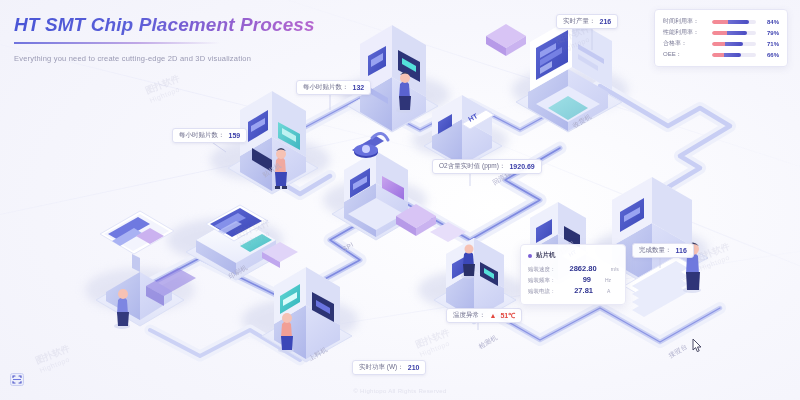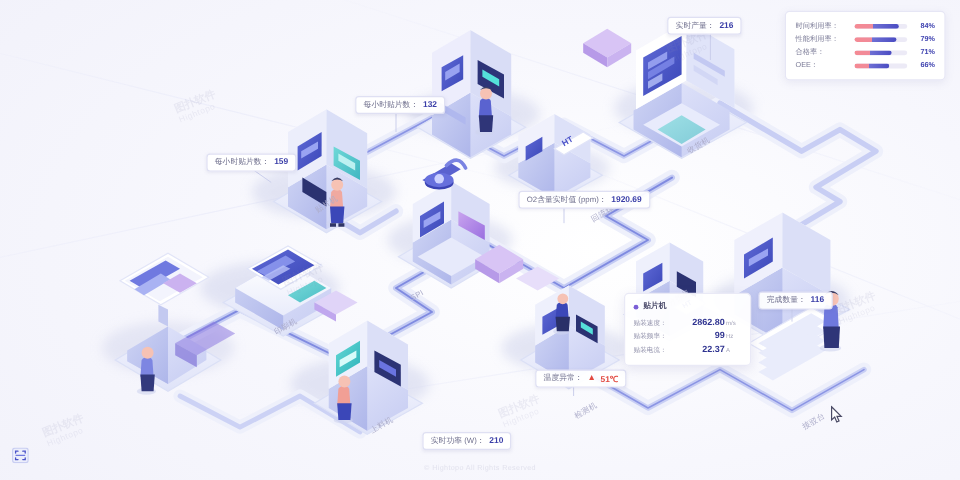--- a/index.html
+++ b/index.html
@@ -54,21 +54,21 @@
            background:linear-gradient(90deg,#f58a93 0%,#f08a9a 42%,#6e6fd4 43%,#4a4cc2 100%); }
   .kpi-val { font-size:6px; color:#3f43b0; font-weight:bold; width:18px; text-align:right; }
 
   
   .card { position:absolute; z-index:56; left:520px; top:244px; width:106px;
     background:rgba(255,255,255,.95); border:1px solid #e9e9f6; border-radius:4px;
     padding:6px 7px 7px; box-shadow:0 3px 10px rgba(95,95,160,.13); }
   .card-head { display:flex; align-items:center; gap:4px; margin-bottom:4px; }
   .card-dot { width:4px; height:4px; border-radius:50%; background:#7b5fd6; }
   .card-title { font-size:6.5px; color:#4b4b6b; font-weight:bold; }
-  .card-row { display:flex; align-items:baseline; gap:1px; height:11px; }
+  .card-row { display:flex; align-items:baseline; gap:14px; height:11px; }
   .card-k { font-size:5.5px; color:#9292ab; width:38px; white-space:nowrap; }
   .card-v { font-size:7.5px; font-weight:bold; color:#2f3390; flex:1; text-align:right; }
   .card-u { font-size:5px; color:#a5a5bb; width:13px; text-align:left; }
 
   
   .slabel { position:absolute; font-size:6.5px; color:#aeaecb; letter-spacing:.4px; z-index:40; white-space:nowrap; }
 
   
   .wm { position:absolute; color:rgba(140,140,180,.13); font-size:9px; font-weight:bold;
         transform:rotate(-22deg); white-space:nowrap; z-index:45; pointer-events:none; }
@@ -433,20 +433,25 @@
 
   <div>
     <div class="wm" style="left:146px;top:78px"><span>图扑软件</span><span class="s">Hightopo</span></div>
     <div class="wm" style="left:556px;top:28px"><span>图扑软件</span><span class="s">Hightopo</span></div>
     <div class="wm" style="left:36px;top:348px"><span>图扑软件</span><span class="s">Hightopo</span></div>
     <div class="wm" style="left:696px;top:246px"><span>图扑软件</span><span class="s">Hightopo</span></div>
     <div class="wm" style="left:236px;top:222px"><span>图扑软件</span><span class="s">Hightopo</span></div>
     <div class="wm" style="left:416px;top:332px"><span>图扑软件</span><span class="s">Hightopo</span></div>
   </div>
 
+  <div class="header">
+    <div class="title">HT SMT Chip Placement Process</div>
+    <div class="title-rule"></div>
+    <div class="subtitle">Everything you need to  create cutting-edge 2D  and 3D visualization</div>
+  </div>
 
   <div class="kpi" id="kpi">
       <div class="kpi-row">
         <span class="kpi-label">时间利用率：</span>
         <span class="bar">
           <i style="width:84%"></i>
         </span>
         <span class="kpi-val">84%</span>
       </div>
       <div class="kpi-row">
@@ -515,21 +520,21 @@
           <span class="card-v">2862.80</span>
           <span class="card-u">m/s</span>
         </div>
         <div class="card-row">
           <span class="card-k">贴装频率：</span>
           <span class="card-v">99</span>
           <span class="card-u">Hz</span>
         </div>
         <div class="card-row">
           <span class="card-k">贴装电流：</span>
-          <span class="card-v">22.37</span>
+          <span class="card-v">27.81</span>
           <span class="card-u">A</span>
         </div>
       </div>
   </div>
 
   <div id="slabels">
       <div class="slabel" style="left: 262px; top: 166px; transform: rotate(-32deg);">贴片机</div>
       <div class="slabel" style="left: 342px; top: 243px; transform: rotate(-30deg);">SPI</div>
       <div class="slabel" style="left: 228px; top: 268px; transform: rotate(-30deg);">印刷机</div>
       <div class="slabel" style="left: 308px; top: 350px; transform: rotate(-30deg);">上料机</div>

